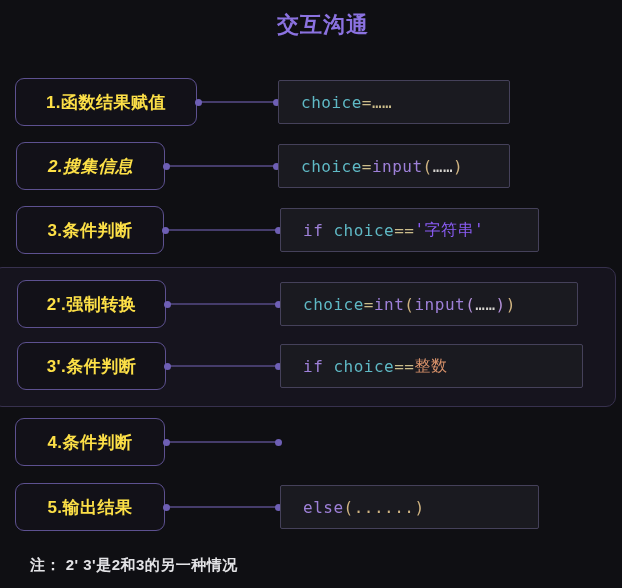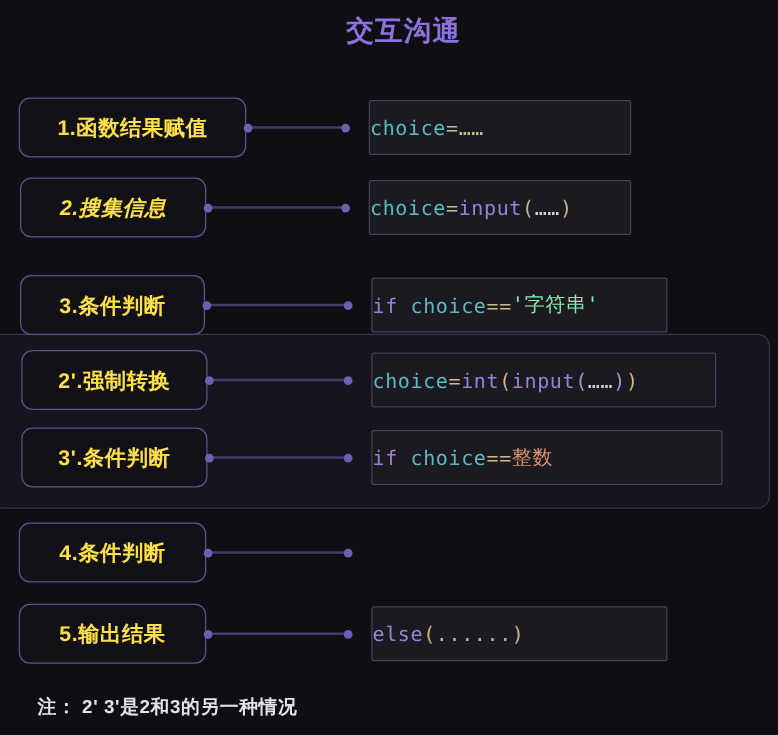--- a/index.html
+++ b/index.html
@@ -21,39 +21,39 @@
   .row { position:absolute; left:0; width:622px; height:48px; }
   .label-box {
     position:absolute; top:0; height:46px;
     border:1px solid #5d5190; border-radius:9px; background:#121118;
     display:flex; align-items:center; justify-content:center;
     color:#fde047; font-size:17px; font-weight:600; letter-spacing:0.5px;
   }
   .code-box {
     position:absolute; top:2px; height:42px;
     border:1px solid #45415a; border-radius:2px; background:#1a1a20;
-    display:flex; align-items:center; box-sizing:content-box;
+    display:flex; align-items:center; padding-left:22px; box-sizing:content-box;
     font-family:"DejaVu Sans Mono","Liberation Mono",monospace;
-    font-size:16px; letter-spacing:0.5px; white-space:pre;margin-left:17px;
+    font-size:16px; letter-spacing:0.5px; white-space:pre;
   }
   .connector {
     position:absolute; top:23px; height:0;
     border-top:2px solid #453c6b;
   }
   .connector .dot {
     position:absolute; top:-4.5px; width:7px; height:7px;
     border-radius:50%; background:#6e5fb5;
   }
   .connector .dot.left  { left:-2px; }
   .connector .dot.right { right:-2px; }
 
   
   .r0 { top:78px; }  .r0 .label-box{left:15px;width:180px;} .r0 .connector{left:197px;width:81px;}  .r0 .code-box{left:278px;width:208px;}
   .r1 { top:142px; } .r1 .label-box{left:16px;width:147px;font-style:italic;} .r1 .connector{left:165px;width:113px;} .r1 .code-box{left:278px;width:208px;}
-  .r2 { top:220px;text-align:center; } .r2 .label-box{left:16px;width:146px;} .r2 .connector{left:164px;width:116px;} .r2 .code-box{left:280px;width:235px;}
+  .r2 { top:206px;text-align:center; } .r2 .label-box{left:16px;width:146px;} .r2 .connector{left:164px;width:116px;} .r2 .code-box{left:280px;width:235px;}
   .r3 { top:280px; } .r3 .label-box{left:17px;width:147px;} .r3 .connector{left:166px;width:114px;} .r3 .code-box{left:280px;width:274px;}
   .r4 { top:342px; } .r4 .label-box{left:17px;width:147px;} .r4 .connector{left:166px;width:114px;} .r4 .code-box{left:280px;width:279px;}
   .r5 { top:418px; } .r5 .label-box{left:15px;width:148px;} .r5 .connector{left:165px;width:115px;} .r5 .code-box{left:280px;width:235px;}
   .r6 { top:483px; } .r6 .label-box{left:15px;width:148px;} .r6 .connector{left:165px;width:115px;} .r6 .code-box{left:280px;width:235px;}
 
   #note {
     position:absolute; left:30px; top:556px;
     color:#e3e3e6; font-size:15px; font-weight:600; letter-spacing:0.5px;
   }
 </style>
@@ -85,21 +85,21 @@
     <div class="code-box"><span style="color: rgb(95, 185, 197);">choice</span><span style="color: rgb(203, 188, 138);">=</span><span style="color: rgb(158, 128, 216);">input</span><span style="color: rgb(207, 179, 128);">(</span><span style="color: rgb(214, 212, 207);">……</span><span style="color: rgb(207, 179, 128);">)</span></div>
   </div>
       <div class="row r2">
     <div class="label-box">
       <span class="step-label">3.条件判断</span>
     </div>
     <div class="connector">
       <span class="dot left"></span>
       <span class="dot right"></span>
     </div>
-    <div class="code-box"><span style="color: rgb(158, 128, 216);">if </span><span style="color: rgb(95, 185, 197);">choice</span><span style="color: rgb(203, 188, 138);">==</span><span style="color: #86efac;">'字符串'</span></div>
+    <div class="code-box"><span style="color: rgb(158, 128, 216);">if </span><span style="color: rgb(95, 185, 197);">choice</span><span style="color: rgb(203, 188, 138);">==</span><span style="color: #8b5cf6;">'字符串'</span></div>
   </div>
       <div class="row r3">
     <div class="label-box">
       <span class="step-label">2'.强制转换</span>
     </div>
     <div class="connector">
       <span class="dot left"></span>
       <span class="dot right"></span>
     </div>
     <div class="code-box"><span style="color: rgb(95, 185, 197);">choice</span><span style="color: rgb(203, 188, 138);">=</span><span style="color: rgb(158, 128, 216);">int</span><span style="color: rgb(207, 179, 128);">(</span><span style="color: rgb(158, 128, 216);">input</span><span style="color: rgb(177, 143, 216);">(</span><span style="color: rgb(214, 212, 207);">……</span><span style="color: rgb(177, 143, 216);">)</span><span style="color: rgb(207, 179, 128);">)</span></div>

